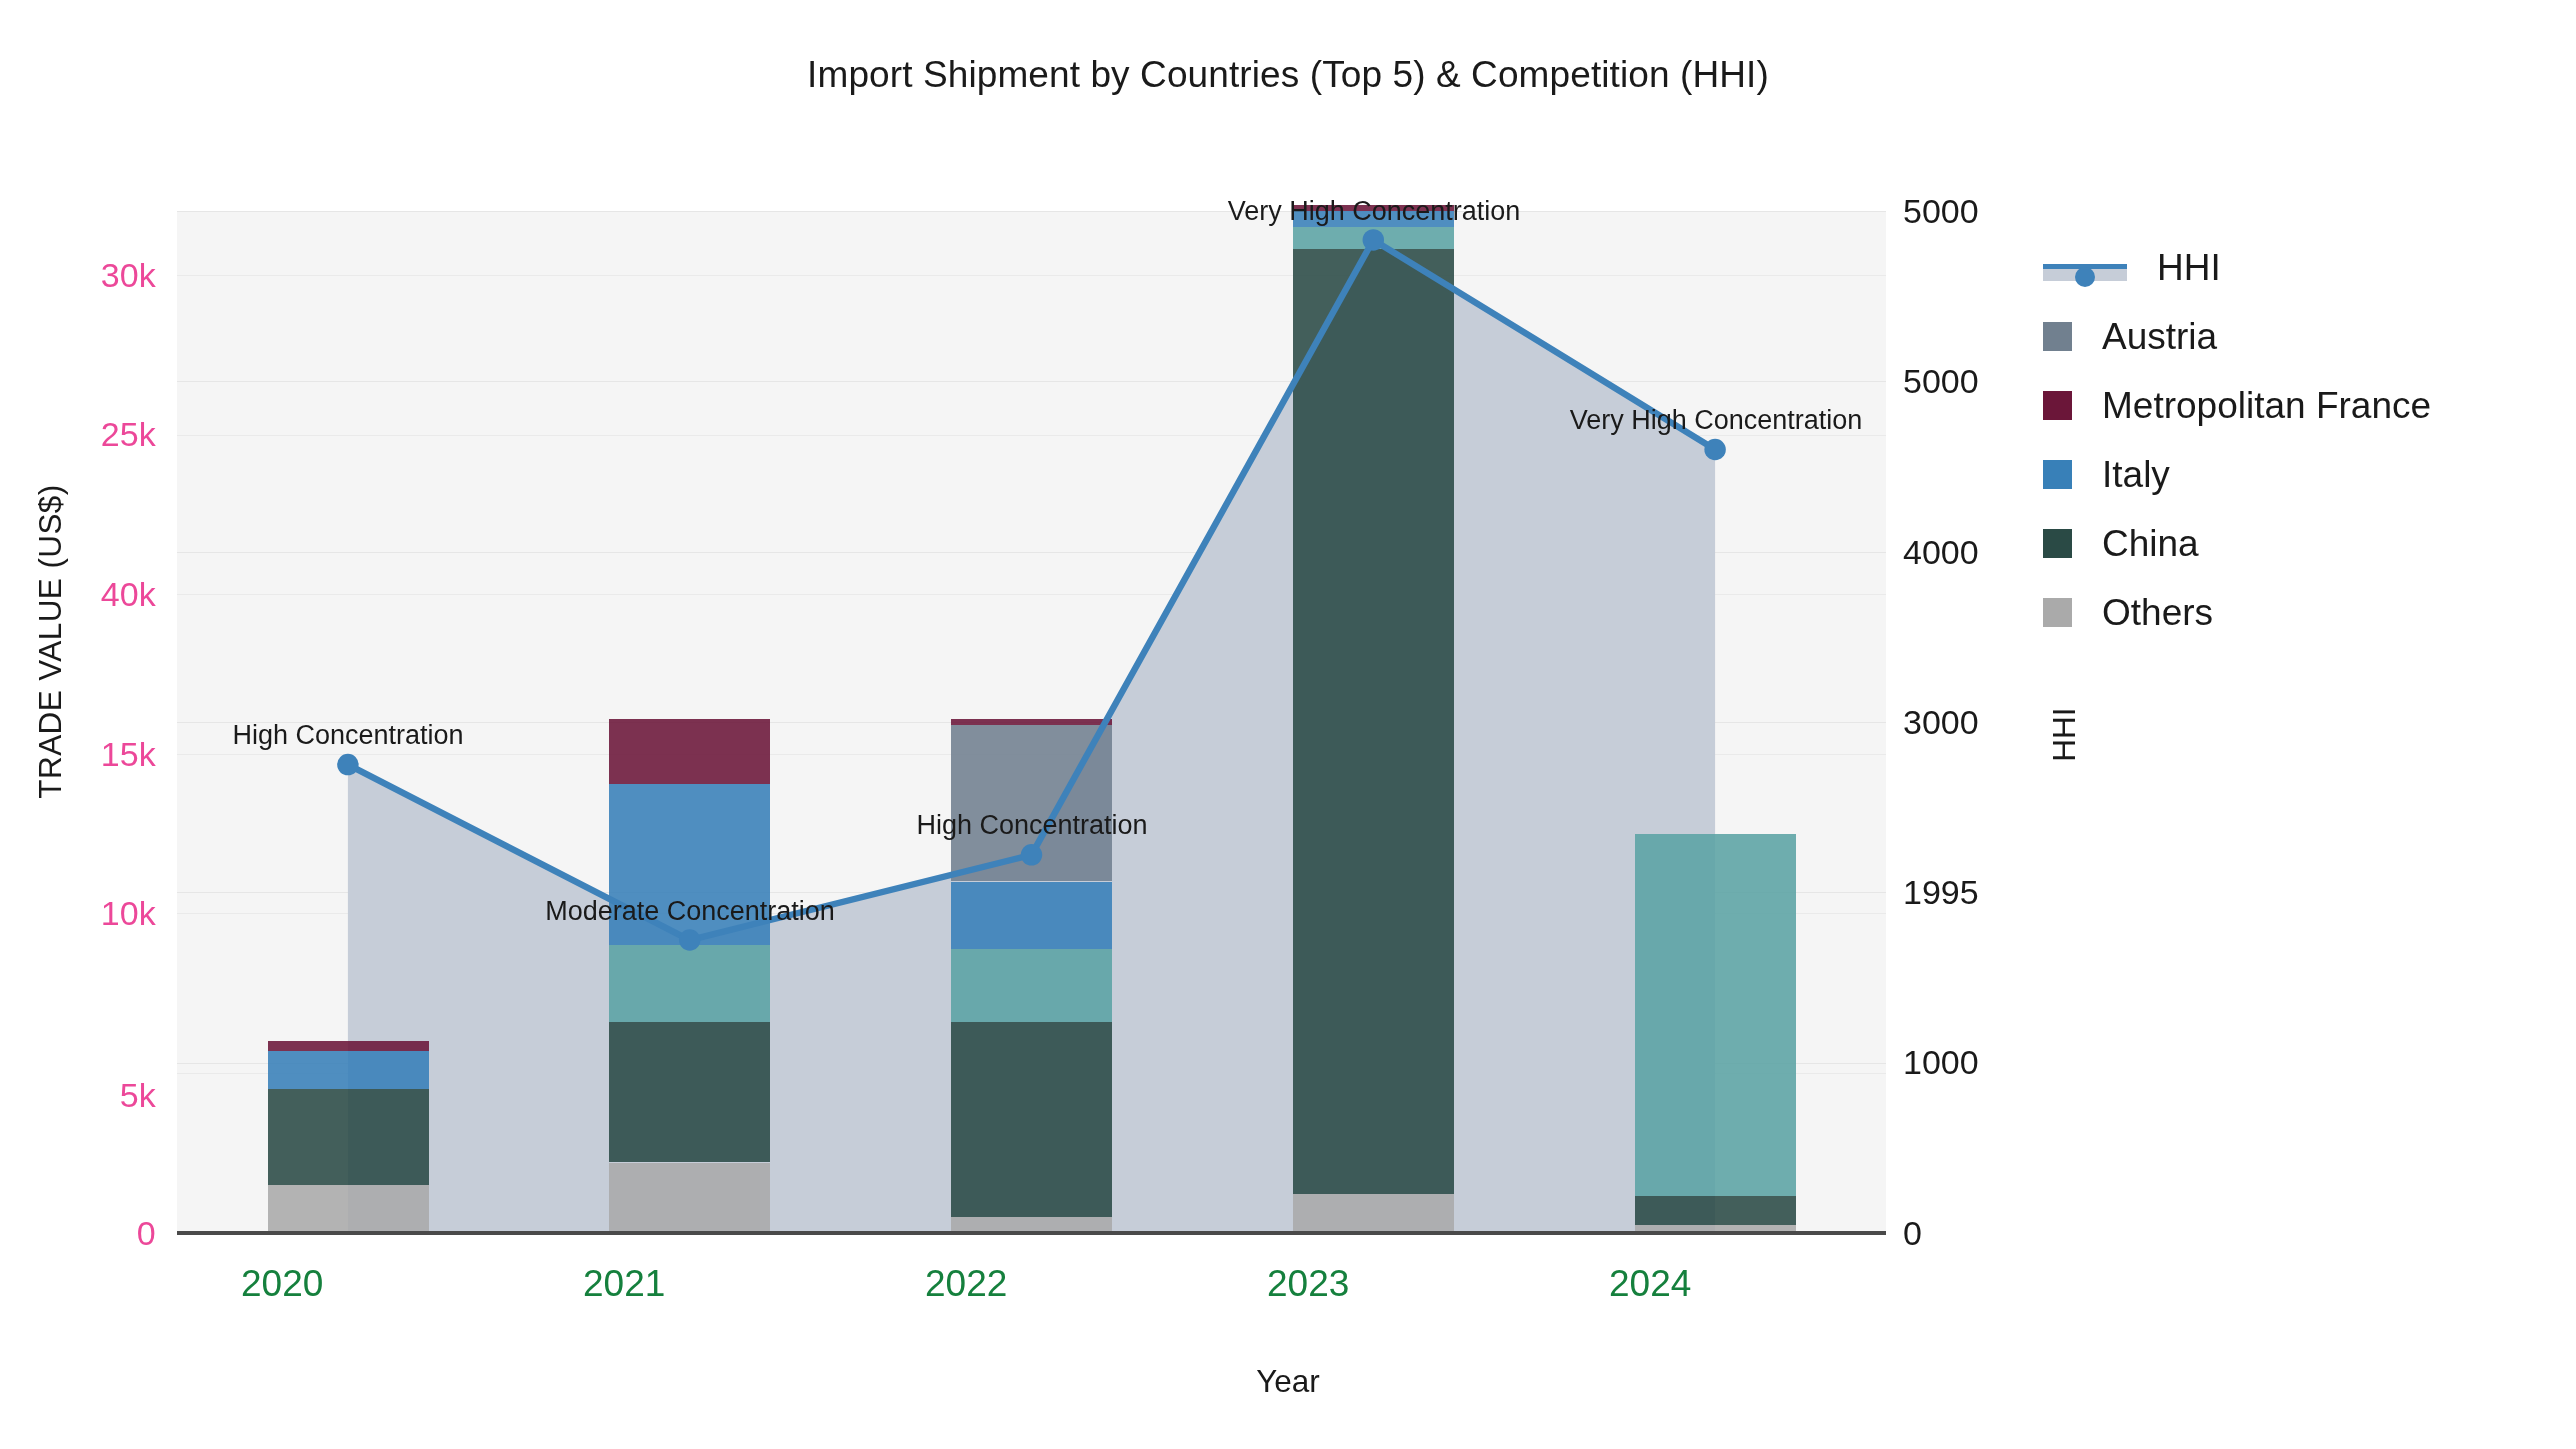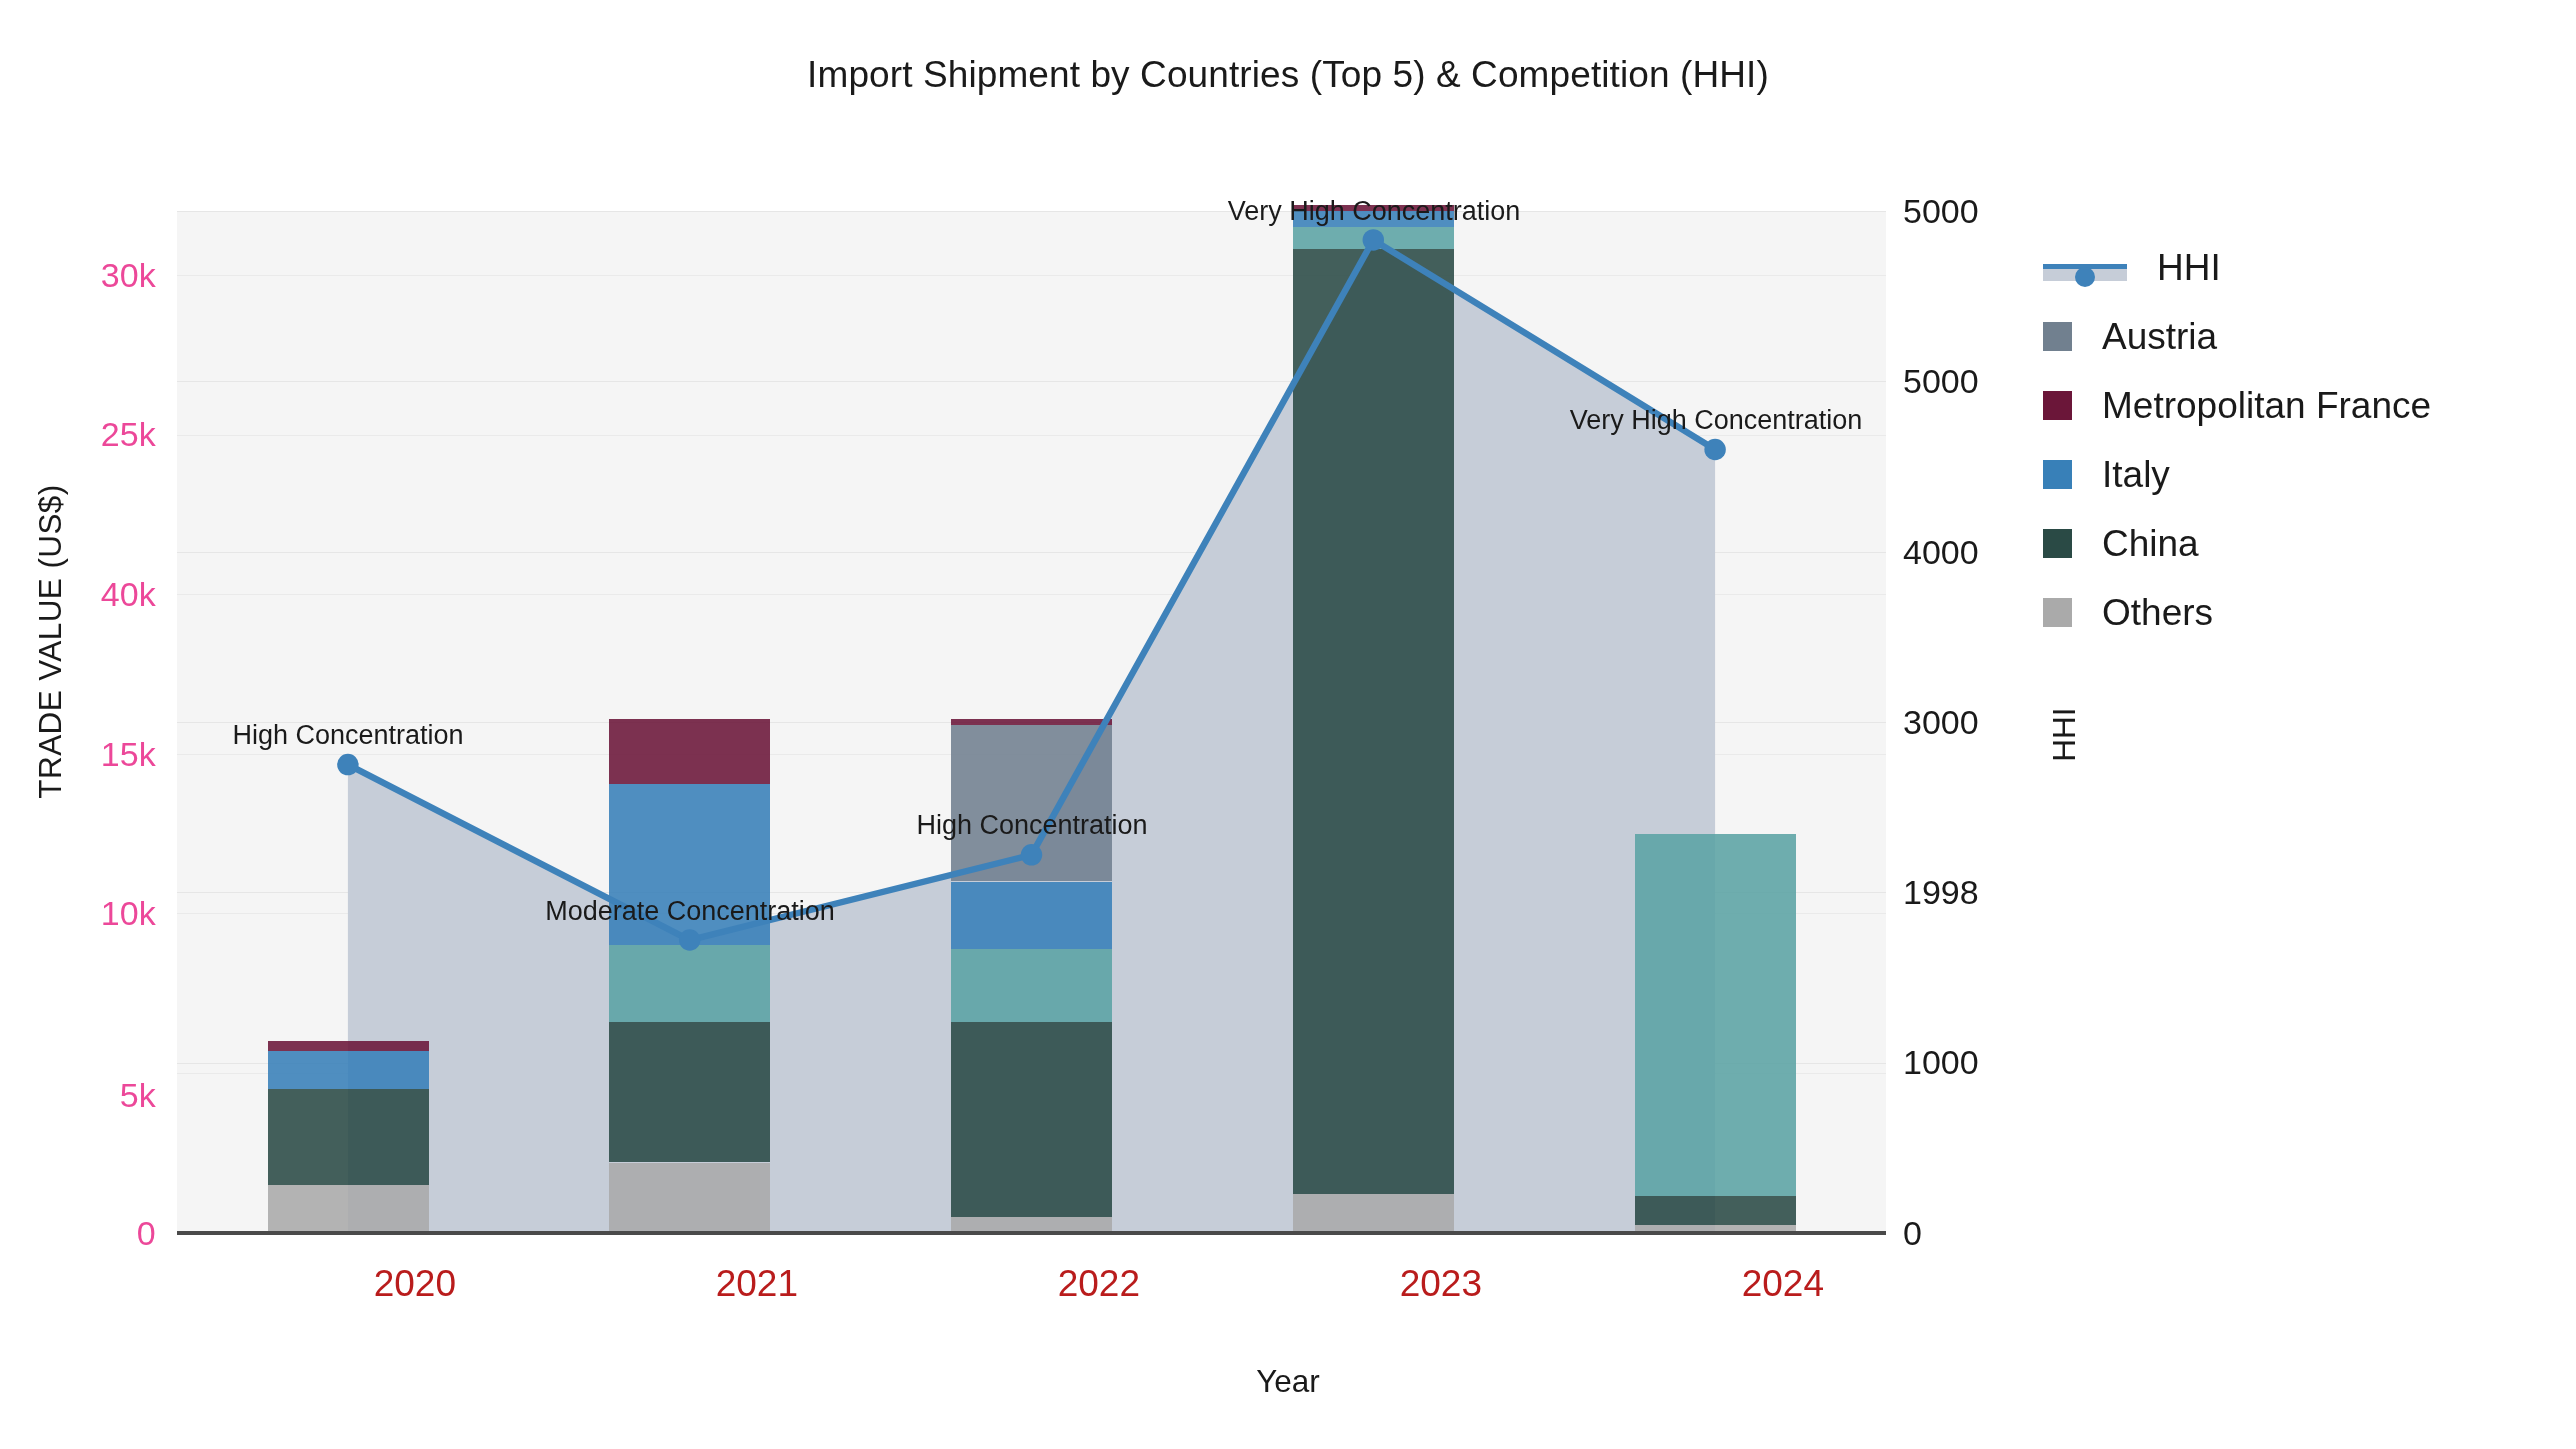--- a/index.html
+++ b/index.html
@@ -26,21 +26,21 @@
     background:#f5f5f5;
   }
   .grid-line{position:absolute;left:0;right:0;height:1.4px;background:#eaeaea;}
   .grid-line.right{background:#e6e6e6;}
   .axis-baseline{
     position:absolute;left:177px;top:1231px;width:1709px;height:3.6px;
     background:#4a4a4a;
   }
   .ytick-left{position:absolute;width:150px;text-align:right;color:#ec4899;font-size:34px;line-height:1;}
   .ytick-right{position:absolute;left:1903px;text-align:left;color:#1a1a1a;font-size:34px;line-height:1;}
-  .xtick{position:absolute;text-align:right;width:215px;color:#b91c1c;font-size:37px;line-height:1;}
+  .xtick{position:absolute;text-align:left;width:215px;color:#15803d;font-size:37px;line-height:1;}
 
   .ylabel-left{
     position:absolute;left:-236px;top:623px;width:572px;text-align:center;
     transform:rotate(-90deg);transform-origin:center center;
     color:#1a1a1a;font-size:31.5px;letter-spacing:0.4px;
   }
   .ylabel-right{
     position:absolute;left:1971px;top:716px;width:186px;text-align:center;
     transform:rotate(-90deg);transform-origin:center center;
     color:#1a1a1a;font-size:31.5px;
@@ -159,21 +159,21 @@
       <div class="ytick-left" style="left: 5.7px; top: 1056px; margin-top: 22px;">5k</div>
       <div class="ytick-left" style="left: 5.7px; top: 896px;">10k</div>
       <div class="ytick-left" style="left: 5.7px; top: 737px;">15k</div>
       <div class="ytick-left" style="left: 5.7px; top: 577px;">40k</div>
       <div class="ytick-left" style="left: 5.7px; top: 417px;">25k</div>
       <div class="ytick-left" style="left: 5.7px; top: 258px;">30k</div>
     </div>
   <div id="ytick-right-holder">
       <div class="ytick-right" style="top: 1216px;">0</div>
       <div class="ytick-right" style="top: 1045px;">1000</div>
-      <div class="ytick-right" style="top: 875px;">1998</div>
+      <div class="ytick-right" style="top: 875px;">1995</div>
       <div class="ytick-right" style="top: 705px;">3000</div>
       <div class="ytick-right" style="top: 535px;">4000</div>
       <div class="ytick-right" style="top: 364px;">5000</div>
       <div class="ytick-right" style="top: 194px;">5000</div>
     </div>
   <div id="xtick-holder">
       <div class="xtick" style="left: 241px; top: 1265px;">2020</div>
       <div class="xtick" style="left: 583px; top: 1265px;">2021</div>
       <div class="xtick" style="left: 925px; top: 1265px;">2022</div>
       <div class="xtick" style="left: 1267px; top: 1265px;">2023</div>

